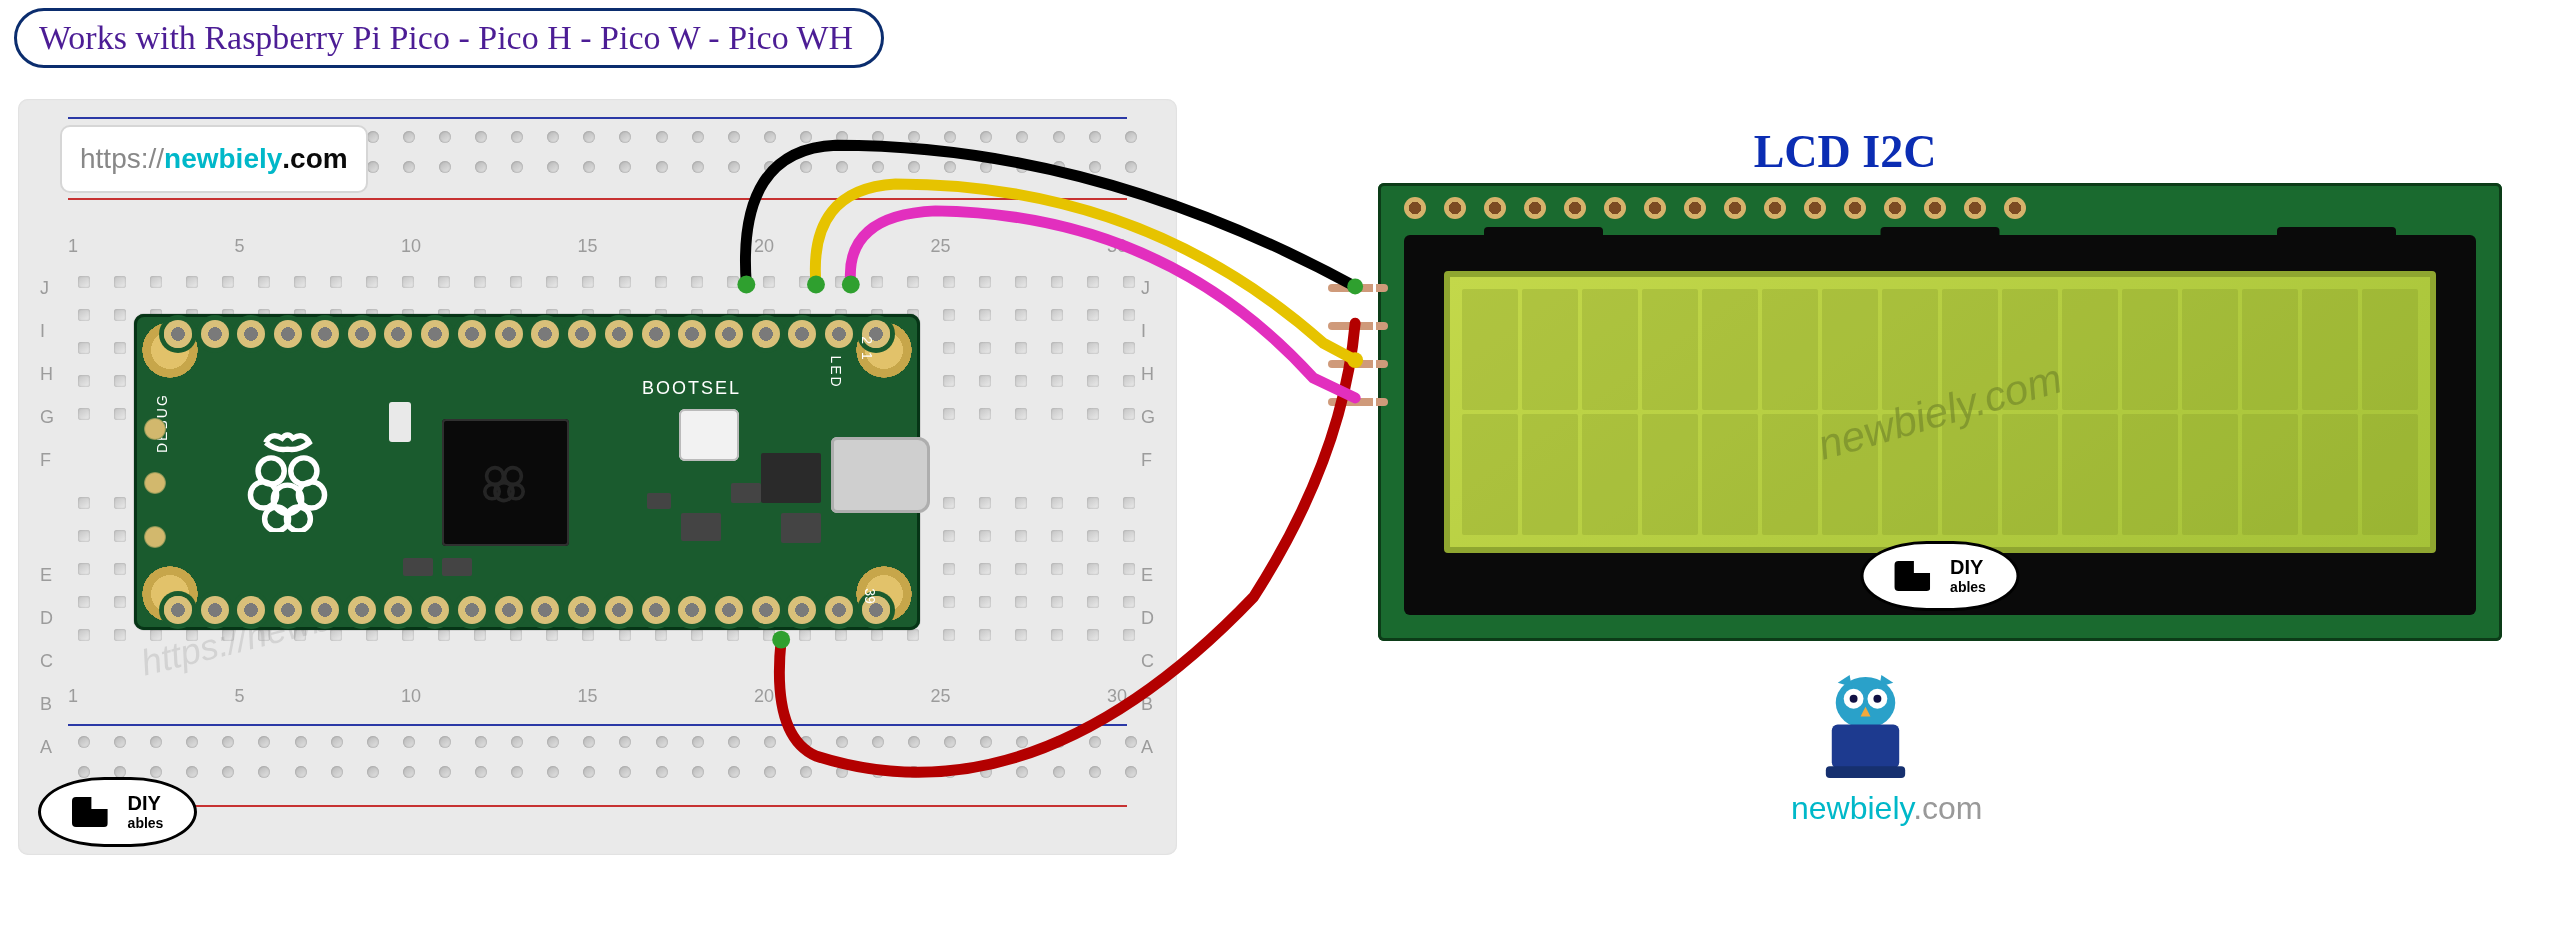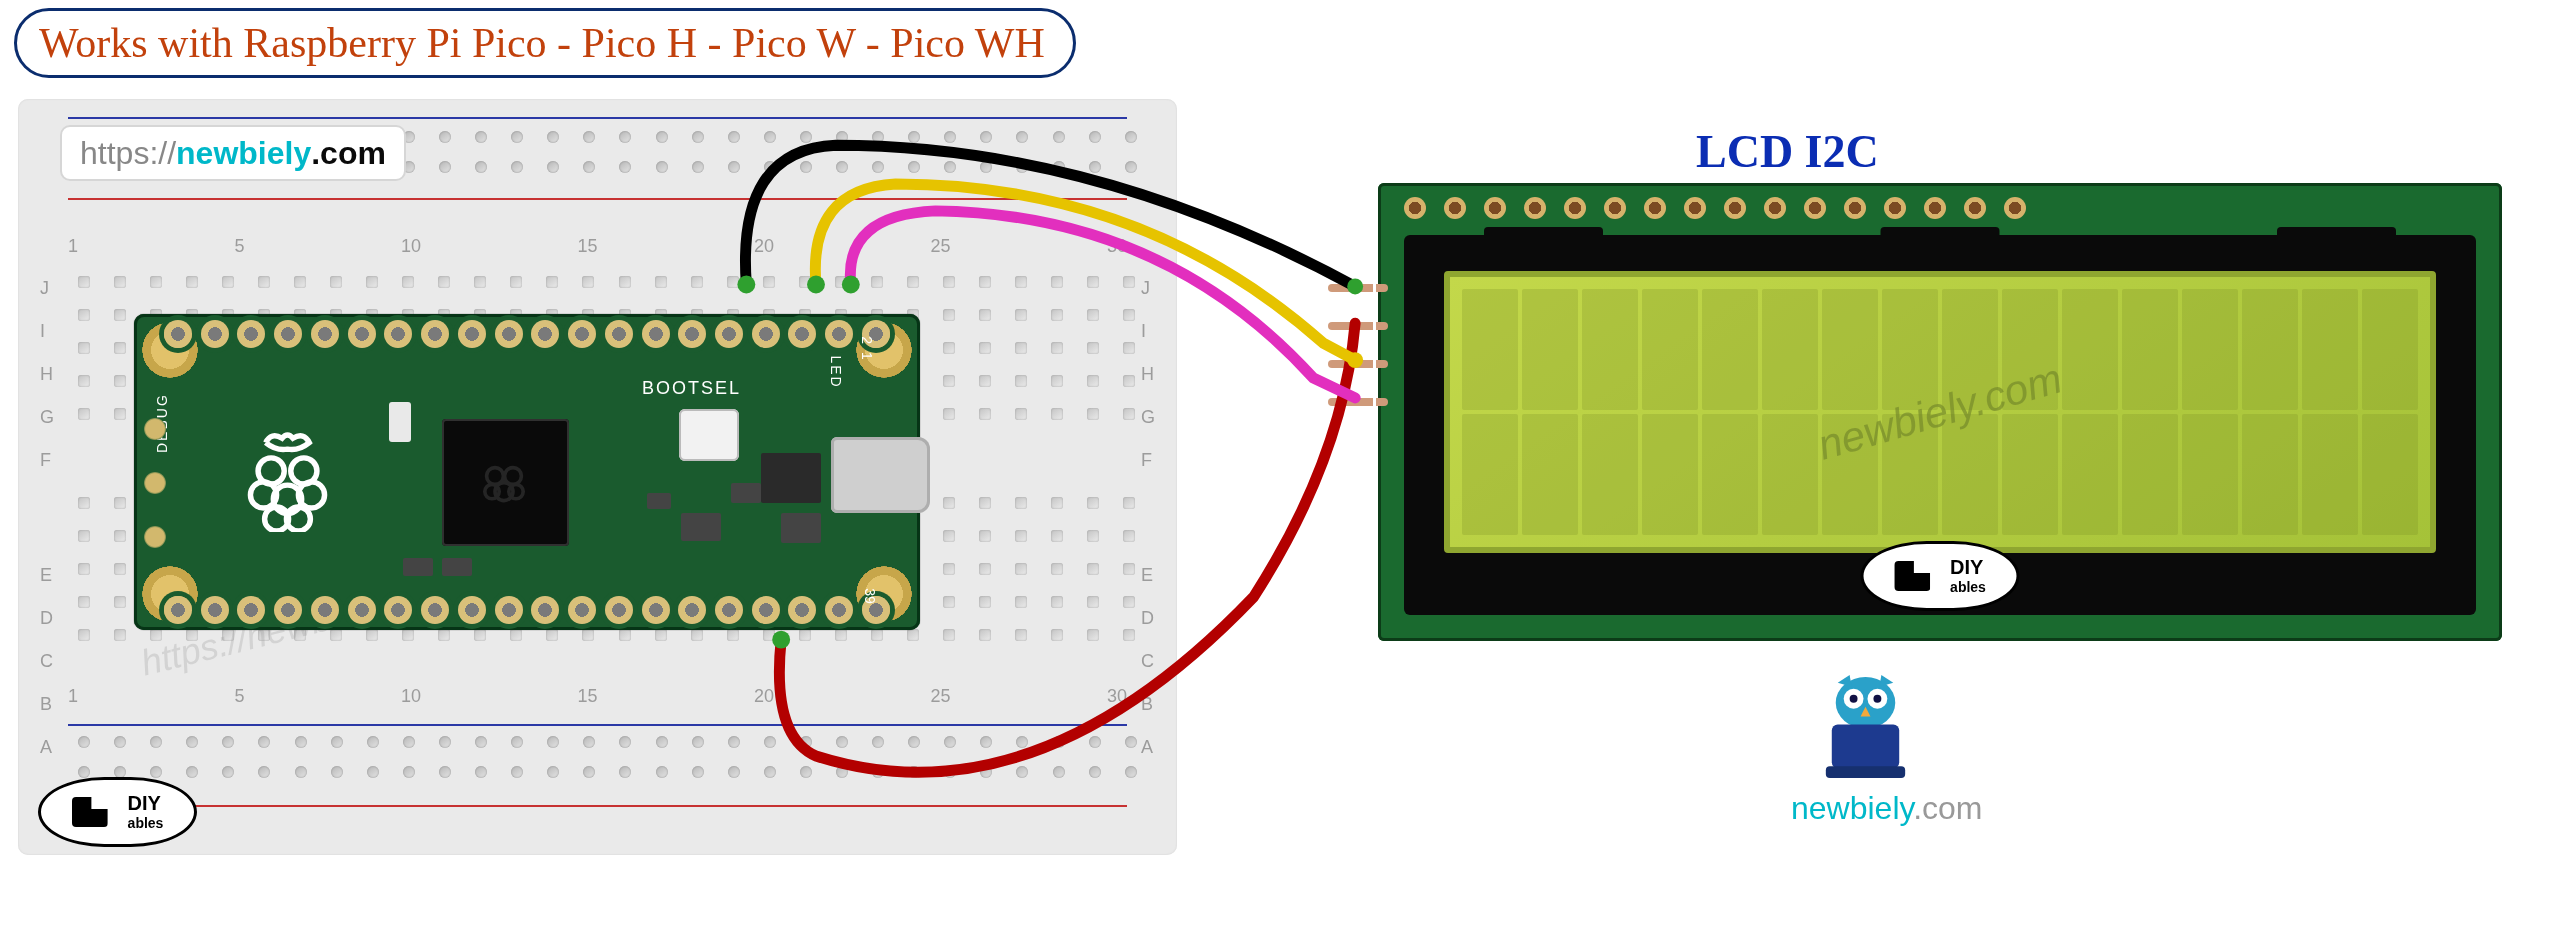--- a/index.html
+++ b/index.html
@@ -13,22 +13,22 @@
   }
 
   
   .header-pill {
     position: absolute;
     left: 14px;
     top: 8px;
     border: 3px solid #0b2d6e;
     border-radius: 40px;
     padding: 8px 28px 8px 22px;
-    color: #c2410c;
-    font-size: 42px;
+    color: #4c1d95;
+    font-size: 34px;
     font-family: "Comic Sans MS", cursive;
     background: #ffffff;
   }
 
   
   svg.wires {
     position: absolute;
     left: 0; top: 0;
     width: 2576px; height: 949px;
     pointer-events: none;
@@ -101,28 +101,28 @@
     border-radius: 3px;
     background: linear-gradient(145deg,#c3c3c3,#ececec);
     box-shadow: inset 0 0 2px #999;
   }
 
   
   .wm-url {
     position: absolute;
     left: 42px;
     top: 26px;
-    height: 56px;
+    height: 68px;
     padding: 6px 18px;
     background: #ffffff;
     border: 2px solid #d6d6d6;
     border-radius: 10px;
     display: flex; align-items: center;
     font-family: Arial, sans-serif;
-    font-size: 32px;
+    font-size: 28px;
     color: #0a0a0a;
     font-weight: 700;
   }
   .wm-url .cyan { color: #00b8c9; }
   .wm-url .grey { color: #888; font-weight: 400; }
 
   .bb-watermark {
     position: absolute;
     left: 119px;
     bottom: 209px;
@@ -260,20 +260,21 @@
   }
 
   
   .lcd-title {
     position:absolute;
     left: 1696px; top: 125px;
     color:#0b2db3;
     font-family:"Comic Sans MS", cursive;
     font-size: 46px;
     font-weight: 700;
+    text-align:center;
     width: 298px;
   }
   .lcd {
     position:absolute;
     left: 1378px; top: 183px;
     width: 1124px; height: 458px;
     background:#1a6a2f;
     border-radius:6px;
     box-shadow: inset 0 0 0 3px #0c3c18;
   }

